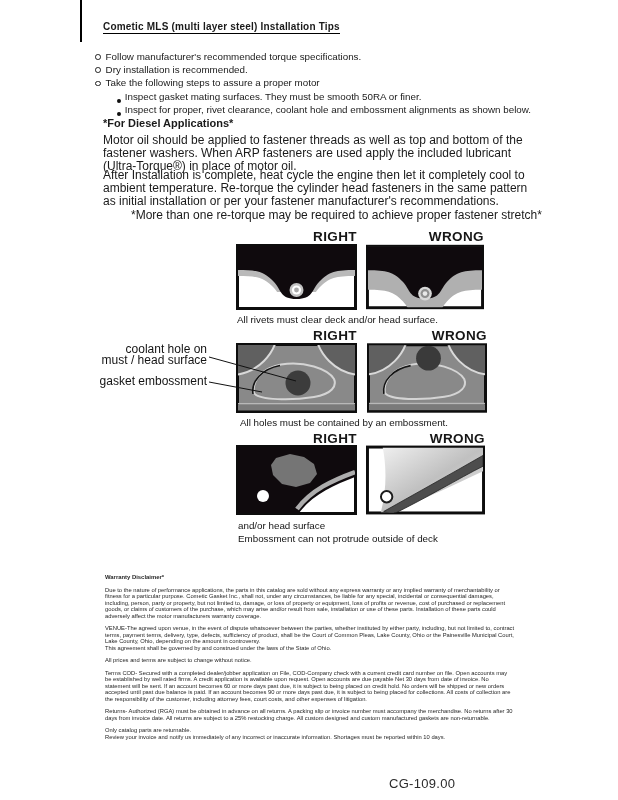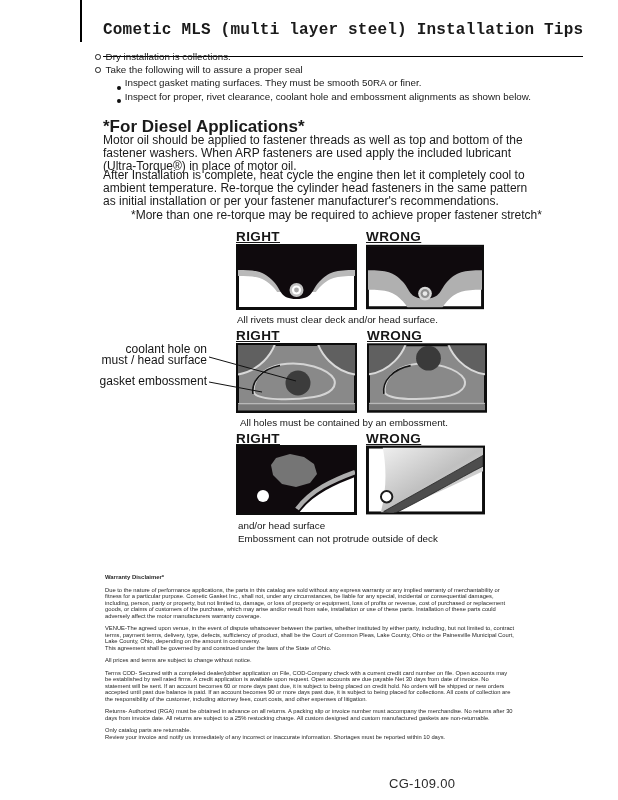--- a/index.html
+++ b/index.html
@@ -4,37 +4,37 @@
 <style>
   html,body { margin:0; padding:0; background:#ffffff; }
   .page {
     position:relative; width:618px; height:800px; background:#ffffff;
     font-family:"Liberation Sans", sans-serif; color:#1a1a1a; overflow:hidden;
   }
   .crop-mark { position:absolute; left:80px; top:0; width:2px; height:42px; background:#000; }
 
   .page-title {
     position:absolute; left:103px; top:21px;
-    font-size:16px; font-weight:bold; letter-spacing:0.2px;
-    border-bottom:1.8px solid #000; padding-bottom:17px;font-family:Liberation Mono, monospace;
+    font-size:10px; font-weight:bold; letter-spacing:0.2px;
+    border-bottom:1.8px solid #000; padding-bottom:1px;
   }
 
   .tips { position:absolute; left:95px; top:50px; width:440px; font-size:9.8px; line-height:13.2px; }
   .tip-row { display:flex; align-items:flex-start; }
   .tip-row.sub { padding-left:22px;align-items:flex-end; }
   .ob { flex:0 0 auto; width:3.6px; height:3.6px; border:1px solid #222; border-radius:50%; margin:4.2px 5px 0 0; }
   .fb { flex:0 0 auto; width:3.8px; height:3.8px; background:#111; border-radius:50%; margin:4.4px 4px 0 0; }
 
-  .diesel-h { position:absolute; left:103px; top:117px; font-size:17px; font-weight:bold; }
+  .diesel-h { position:absolute; left:103px; top:117px; font-size:11px; font-weight:bold; }
   .para { position:absolute; left:103px; width:438px; font-size:12px; line-height:12.9px; }
   .p1 { top:134px; }
   .p2 { top:169px; }
   .p3 { top:209px;margin-left:28px; }
 
-  .rw-label { position:absolute; text-align:left; font-size:13.5px; font-weight:bold; letter-spacing:0.4px; color:#161616;text-decoration:underline; }
+  .rw-label { position:absolute; text-align:right; font-size:13.5px; font-weight:bold; letter-spacing:0.4px; color:#161616; }
   .panel { position:absolute; }
   .panel svg { display:block; width:100%; height:100%; }
   .caption { position:absolute; font-size:9.8px; line-height:13px; color:#141414; }
 
   .anno { position:absolute; left:85px; width:122px; text-align:right; font-size:12px; line-height:11.2px; color:#141414; }
   .anno1 { top:344px; }
   .anno2 { top:376px; }
 
   .leader-overlay { position:absolute; left:0; top:0; width:618px; height:800px; pointer-events:none; }
 
@@ -50,25 +50,29 @@
 
 <div class="page">
 
   <div class="crop-mark"></div>
 
   <div class="page-title">Cometic MLS (multi layer steel) Installation Tips</div>
 
   <div class="tips">
     <div class="tip-row">
       <span class="ob"></span>
-      <span>Dry installation is collections.</span>
+      <span>Follow manufacturer's recommended torque specifications.</span>
     </div>
     <div class="tip-row">
       <span class="ob"></span>
-      <span>Take the following will to assure a proper seal</span>
+      <span>Dry installation is recommended.</span>
+    </div>
+    <div class="tip-row">
+      <span class="ob"></span>
+      <span>Take the following steps to assure a proper motor</span>
     </div>
     <div class="tip-row sub">
       <span class="fb"></span>
       <span>Inspect gasket mating surfaces.  They must be smooth 50RA or finer.</span>
     </div>
     <div class="tip-row sub">
       <span class="fb"></span>
       <span>Inspect for proper, rivet clearance, coolant hole and embossment alignments as shown below.</span>
     </div>
   </div>

